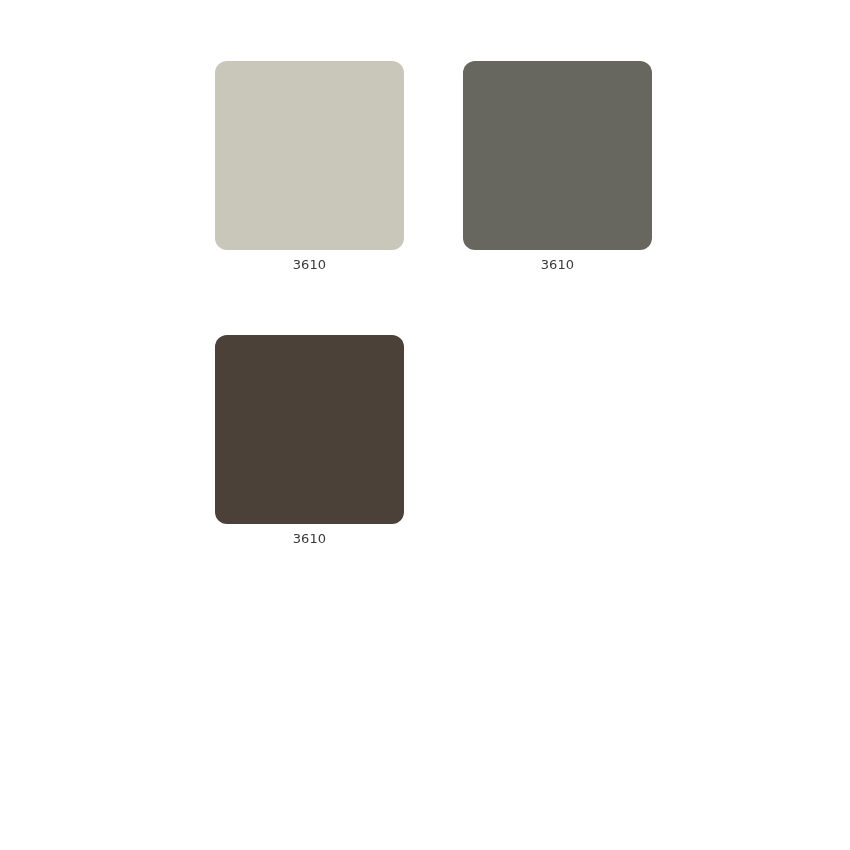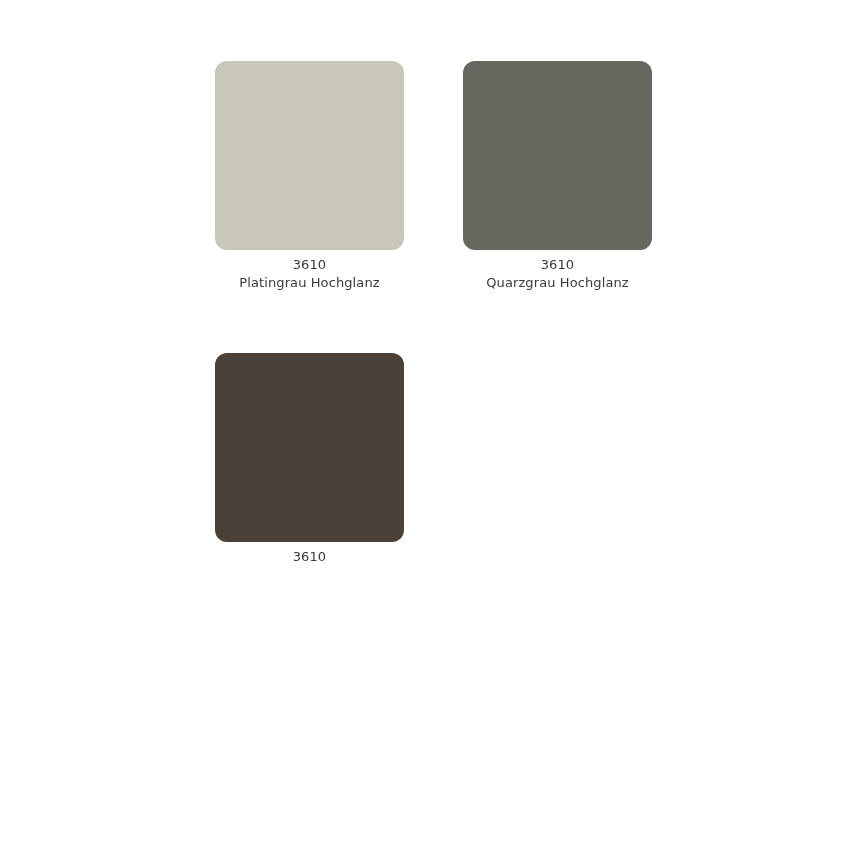--- a/index.html
+++ b/index.html
@@ -70,29 +70,27 @@
 </head>
 <body style="background: rgb(255, 255, 255);">
 
 <div id="swatch-gallery">
   <div class="swatch-grid">
 
     <div class="swatch-cell">
       <div class="swatch-chip" style="background: rgb(200, 199, 186);"></div>
       <div class="swatch-caption" style="color: rgb(58, 58, 58);">
         <span class="swatch-code">3610</span>
-        <span class="swatch-name">Platingrau Hochglanz</span>
       </div>
     </div>
 
     <div class="swatch-cell">
       <div class="swatch-chip" style="background: rgb(103, 103, 95);"></div>
       <div class="swatch-caption" style="color: rgb(58, 58, 58);">
         <span class="swatch-code">3610</span>
-        <span class="swatch-name">Quarzgrau Hochglanz</span>
       </div>
     </div>
 
     <div class="swatch-cell">
       <div class="swatch-chip" style="background: rgb(75, 65, 57);"></div>
       <div class="swatch-caption" style="color: rgb(58, 58, 58);">
         <span class="swatch-code">3610</span>
       </div>
     </div>
 

